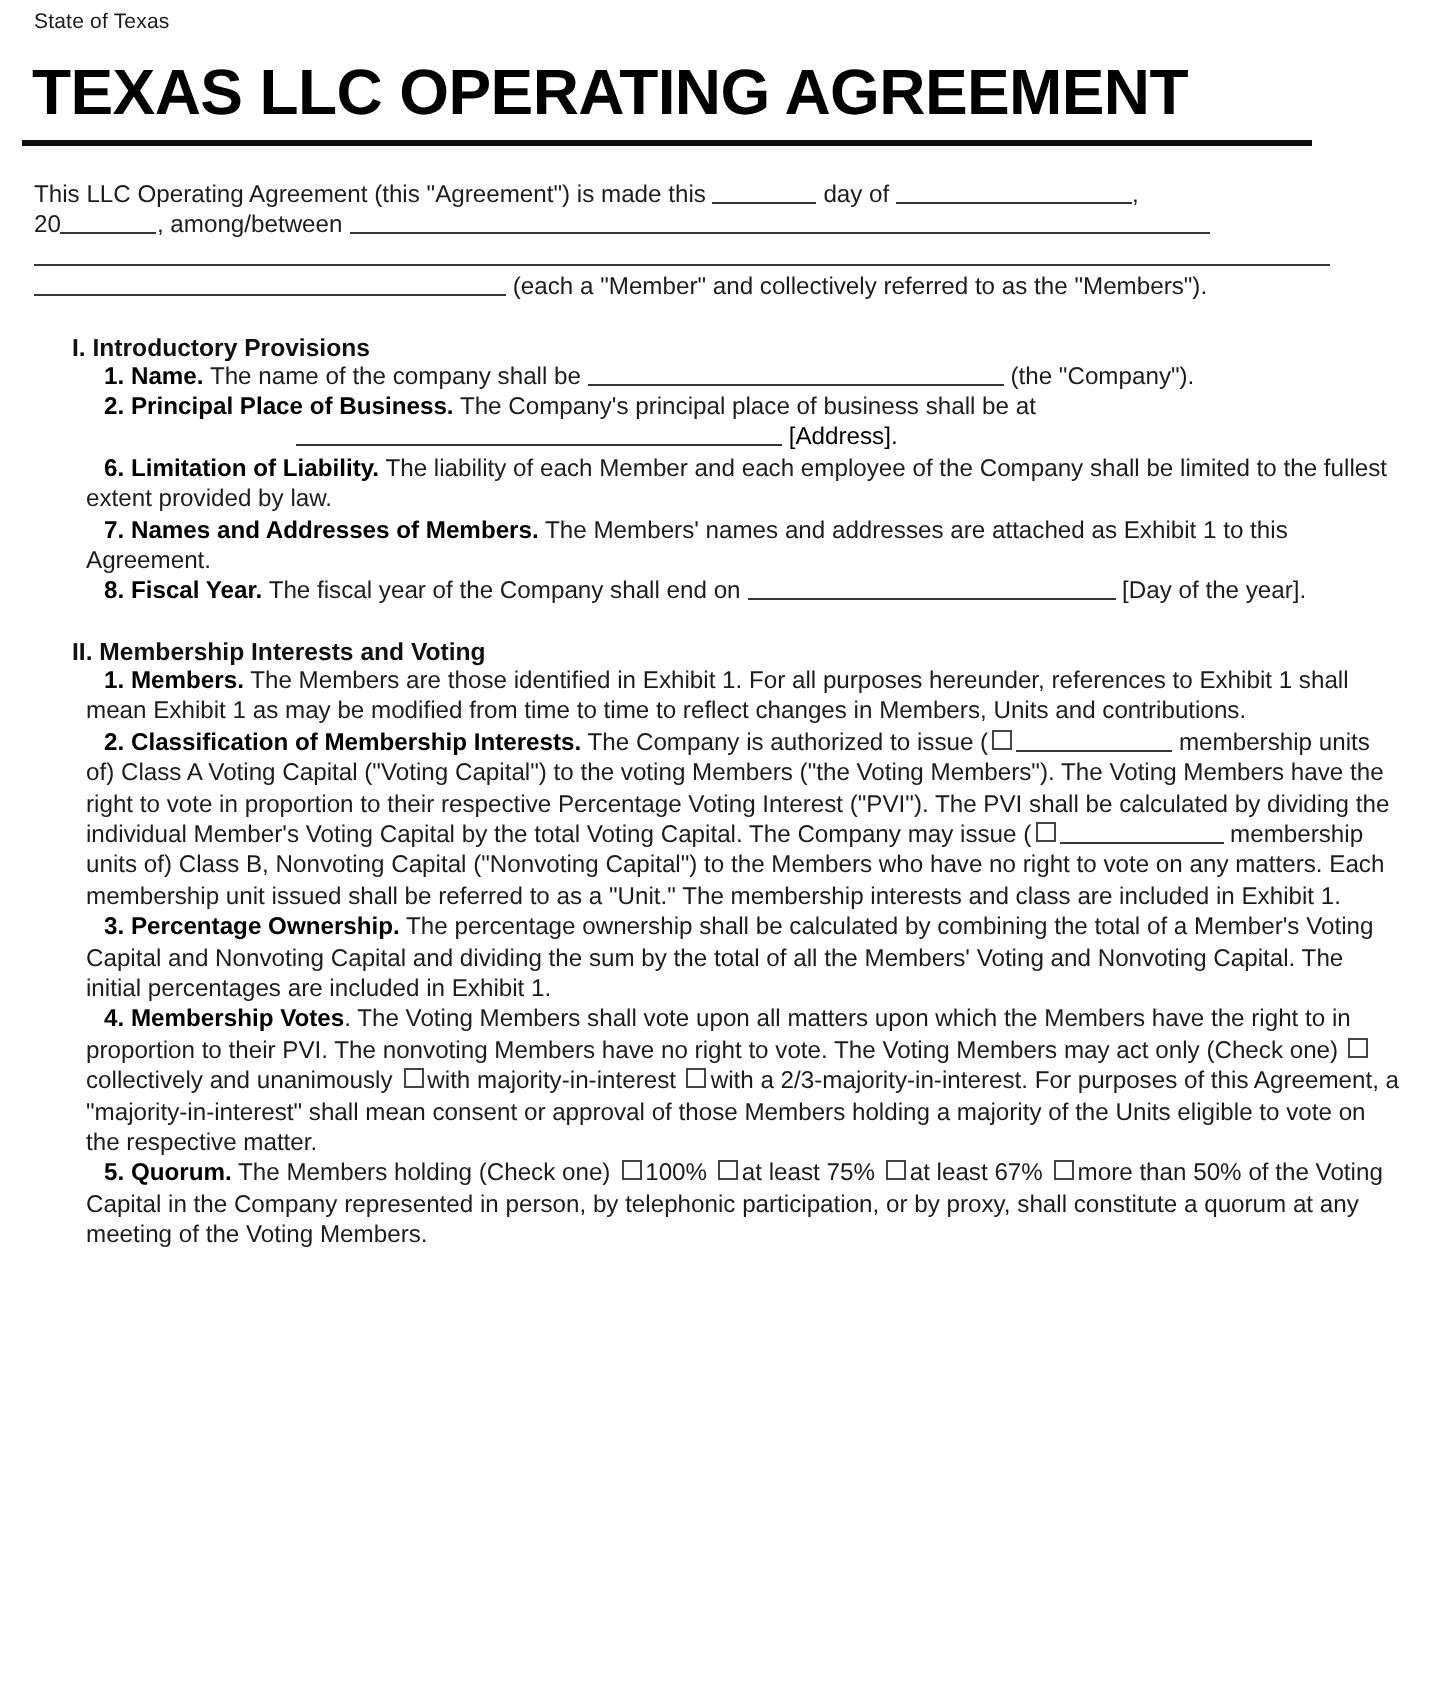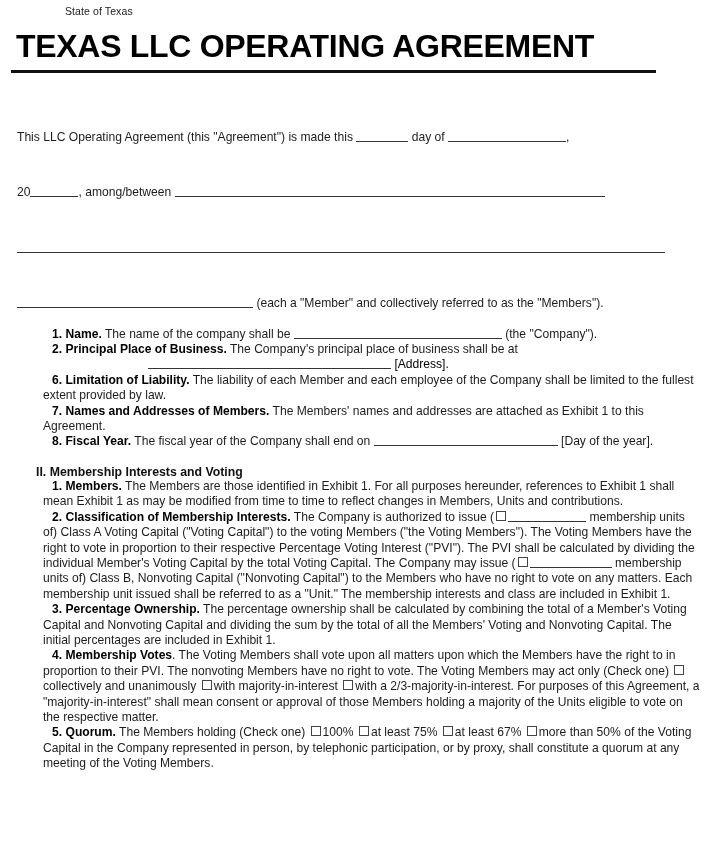--- a/index.html
+++ b/index.html
@@ -22,21 +22,20 @@
     box-sizing: border-box;
     padding: 0;
   }
   .state-line {
     position: absolute;
     top: 5px;
     left: 17px;
     font-size: 10.5px;
     color: #1a1a1a;
     letter-spacing: 0.1px;
-    margin-left: 48px;
   }
   .doc-title {
     position: absolute;
     top: 28px;
     left: 16px;
     width: 648px;
     font-size: 32px;
     font-weight: bold;
     letter-spacing: -0.3px;
     line-height: 36px;
@@ -61,21 +60,21 @@
     font-size: 12.1px;
     line-height: 15.4px;
     color: #1c1c1c;
     margin: 0;
     text-align: left;
   }
   .intro {
     margin: 0 18px 0 17px;
     padding-top: 2px;
   }
-  .intro .ln { display: block; white-space: nowrap; margin-top: 40px; }
+  .intro .ln { display: block; white-space: nowrap; }
   .blank {
     display: inline-block;
     border-bottom: 1px solid #333;
     vertical-align: -1px;
     height: 11px;
   }
   .b-day   { width: 52px; }
   .b-month { width: 118px; }
   .b-yr    { width: 48px; }
   .b-among { width: 430px; }
@@ -143,20 +142,21 @@
     <div class="para intro">
       <span class="ln"><span>This LLC Operating Agreement (this "Agreement") is made this</span> <span class="blank b-day"></span> <span>day of</span> <span class="blank b-month"></span><span>,</span></span>
       <span class="ln"><span>20</span><span class="blank b-yr"></span><span>, among/between</span> <span class="blank b-among"></span></span>
       <span class="ln"><span class="blank b-full"></span></span>
       <span class="ln"><span class="blank b-party"></span> <span>(each a "Member" and collectively referred to as the "Members").</span></span>
     </div>
 
     <div class="gap-sec"></div>
 
     <div class="section">
+      <div class="sec-head">I. Introductory Provisions</div>
 
       <div class="item">
         <b>1.</b>
         <b>Name.</b>
         <span>The name of the company shall be</span>
         <span class="blank b-name"></span>
         <span>(the "Company").</span>
       </div>
 
       <div class="item">

